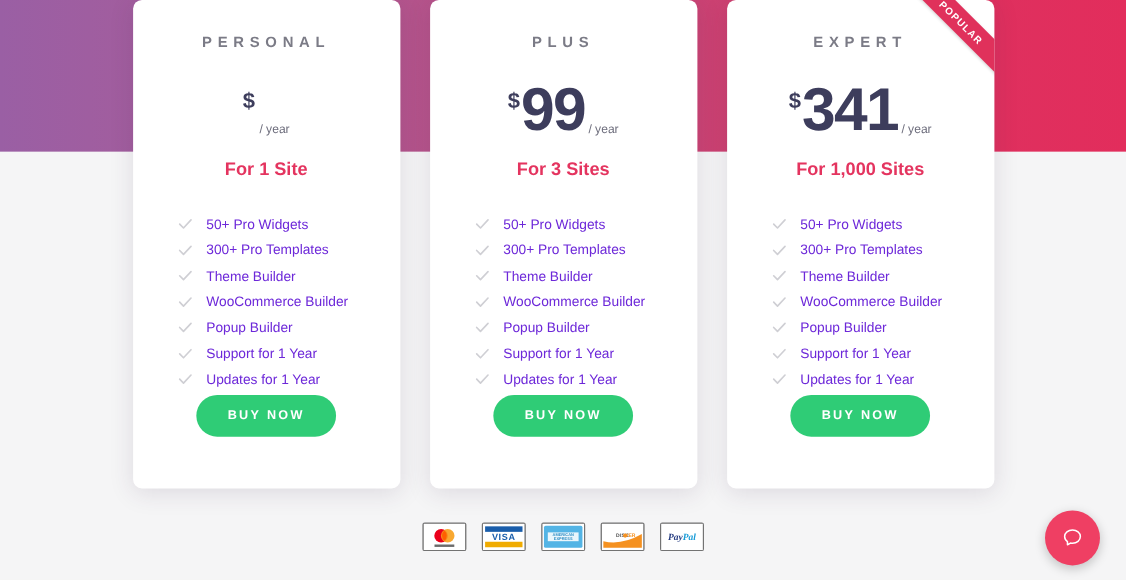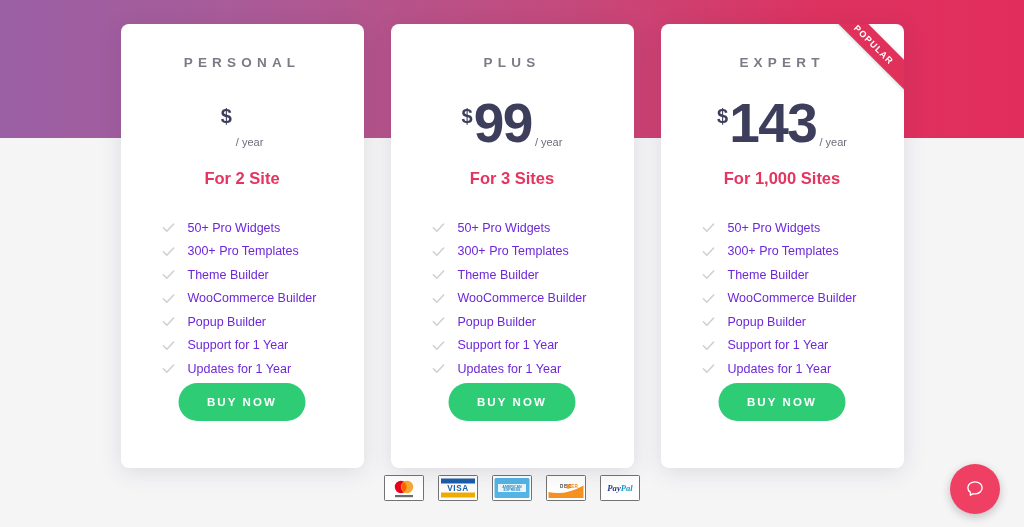--- a/index.html
+++ b/index.html
@@ -34,21 +34,20 @@
 
   
   .cards {
     position: absolute;
     top: 0; left: 0;
     width: 1024px;
     display: flex;
     justify-content: center;
     gap: 27px;
     z-index: 3;
-    margin-top: 24px;
   }
 
   .card {
     width: 243px;
     height: 444px;
     background: #ffffff;
     border-radius: 8px;
     box-shadow: 0 4px 22px rgba(60,40,80,0.13);
     position: relative;
     overflow: hidden;
@@ -231,21 +230,21 @@
 <div class="page-bg"></div>
 
 <div class="cards">
 
   <div class="card">
     <div class="tier-name">PERSONAL</div>
     <div class="price-row">
       <span class="currency">$</span>
       <span class="period">/ year</span>
     </div>
-    <div class="sites-line">For 2 Site</div>
+    <div class="sites-line">For 1 Site</div>
     <ul class="feature-list">
       <li class="feature-item">
         <svg class="check-icon" viewBox="0 0 16 16">
             <path d="M2.5 8.2 L6.2 12 L13.5 4.2" fill="none" stroke="#cfcfd4" stroke-width="1.6" stroke-linecap="round" stroke-linejoin="round"></path>
           </svg>
         <span>50+ Pro Widgets</span>
       </li>
       <li class="feature-item">
         <svg class="check-icon" viewBox="0 0 16 16">
             <path d="M2.5 8.2 L6.2 12 L13.5 4.2" fill="none" stroke="#cfcfd4" stroke-width="1.6" stroke-linecap="round" stroke-linejoin="round"></path>
@@ -341,21 +340,21 @@
     <button class="buy-button">BUY NOW</button>
   </div>
 
   <div class="card">
     <div class="ribbon">
       <span>POPULAR</span>
     </div>
     <div class="tier-name">EXPERT</div>
     <div class="price-row">
       <span class="currency">$</span>
-      <span class="amount">143</span>
+      <span class="amount">341</span>
       <span class="period">/ year</span>
     </div>
     <div class="sites-line">For 1,000 Sites</div>
     <ul class="feature-list">
       <li class="feature-item">
         <svg class="check-icon" viewBox="0 0 16 16">
             <path d="M2.5 8.2 L6.2 12 L13.5 4.2" fill="none" stroke="#cfcfd4" stroke-width="1.6" stroke-linecap="round" stroke-linejoin="round"></path>
           </svg>
         <span>50+ Pro Widgets</span>
       </li>

